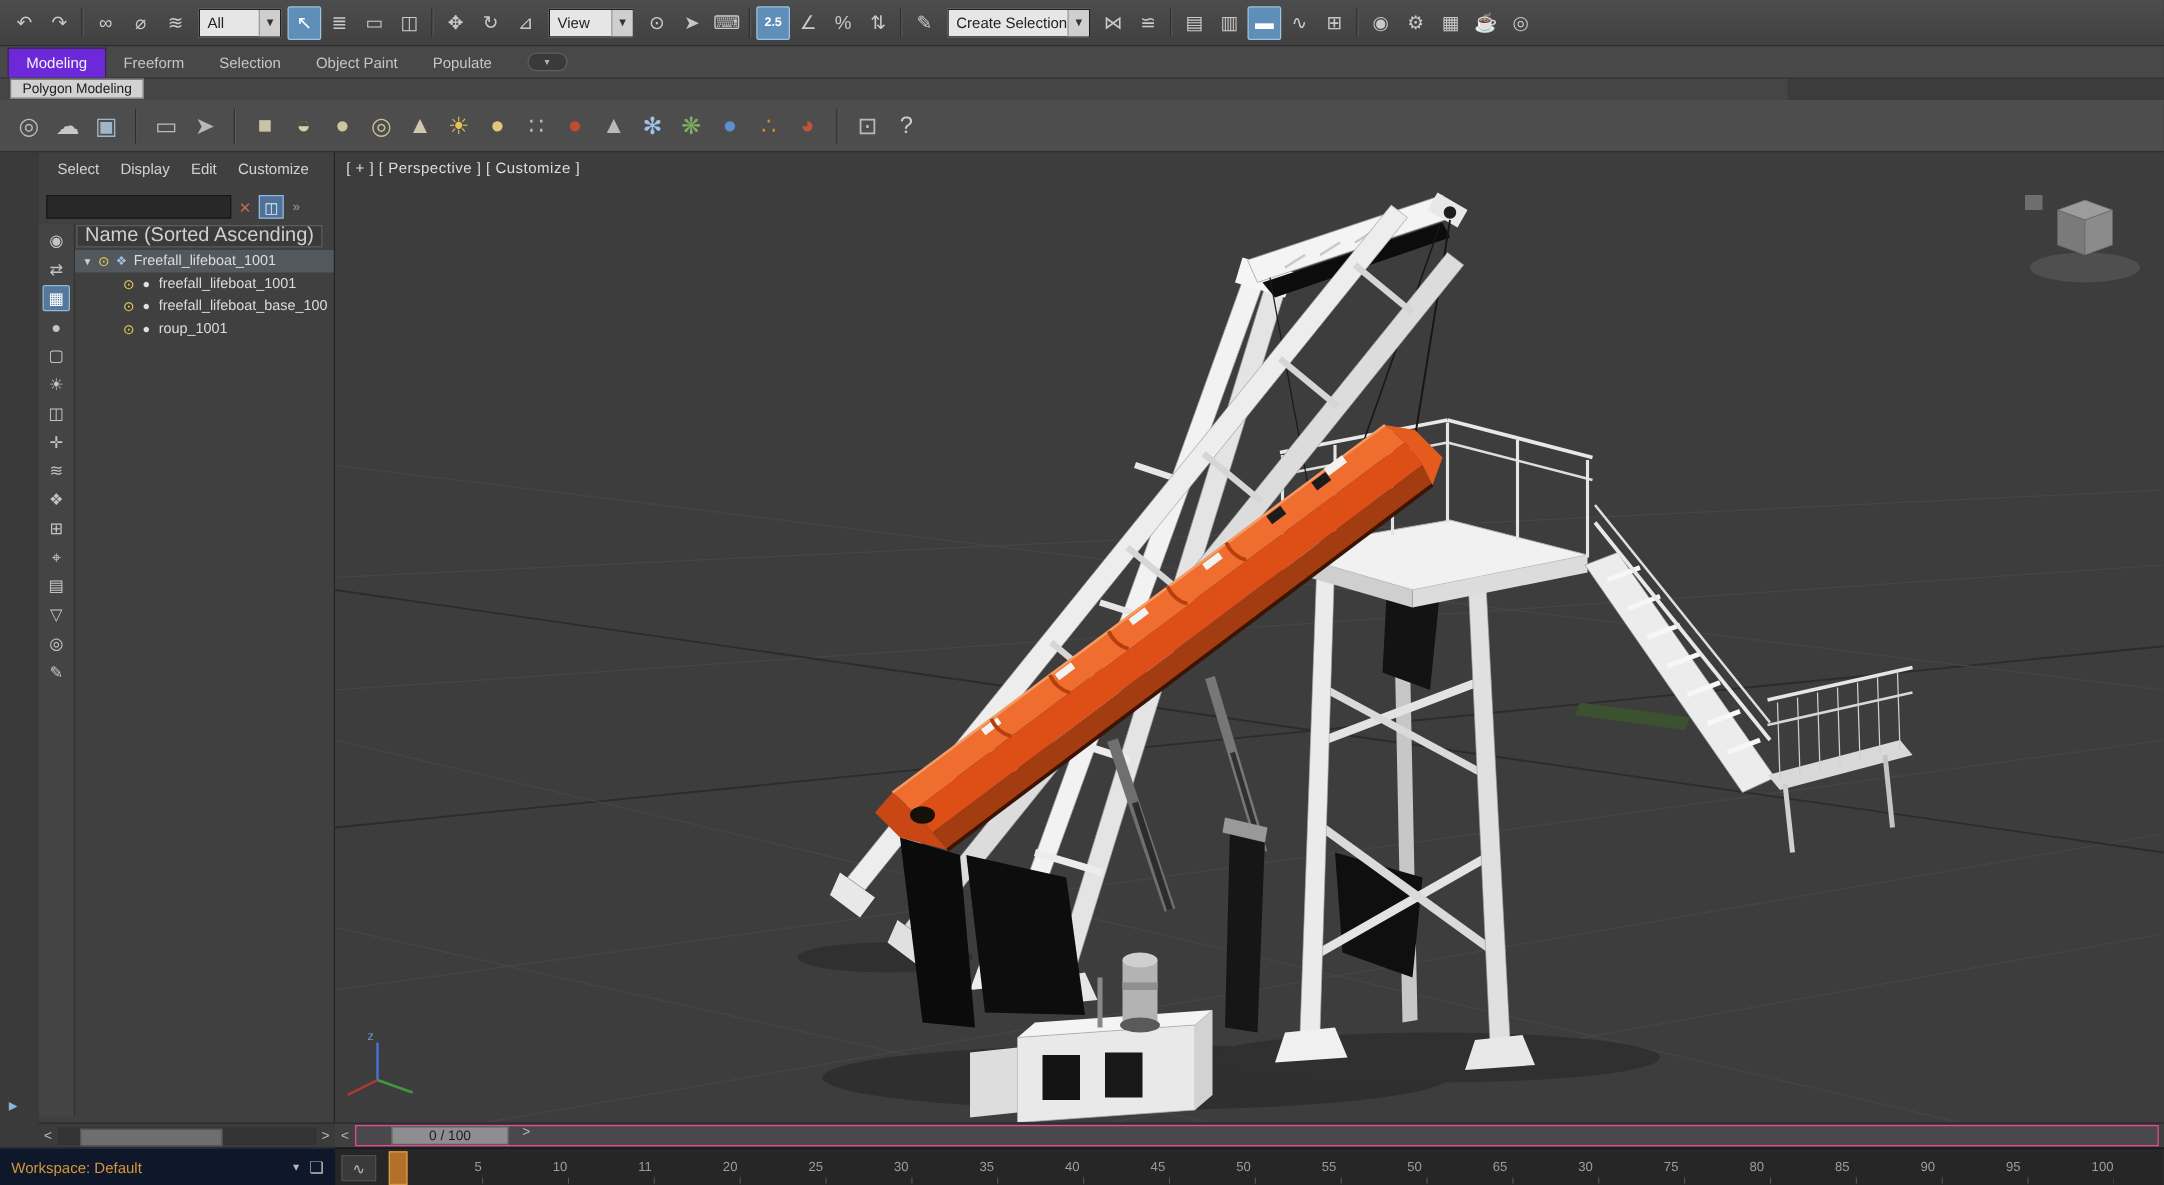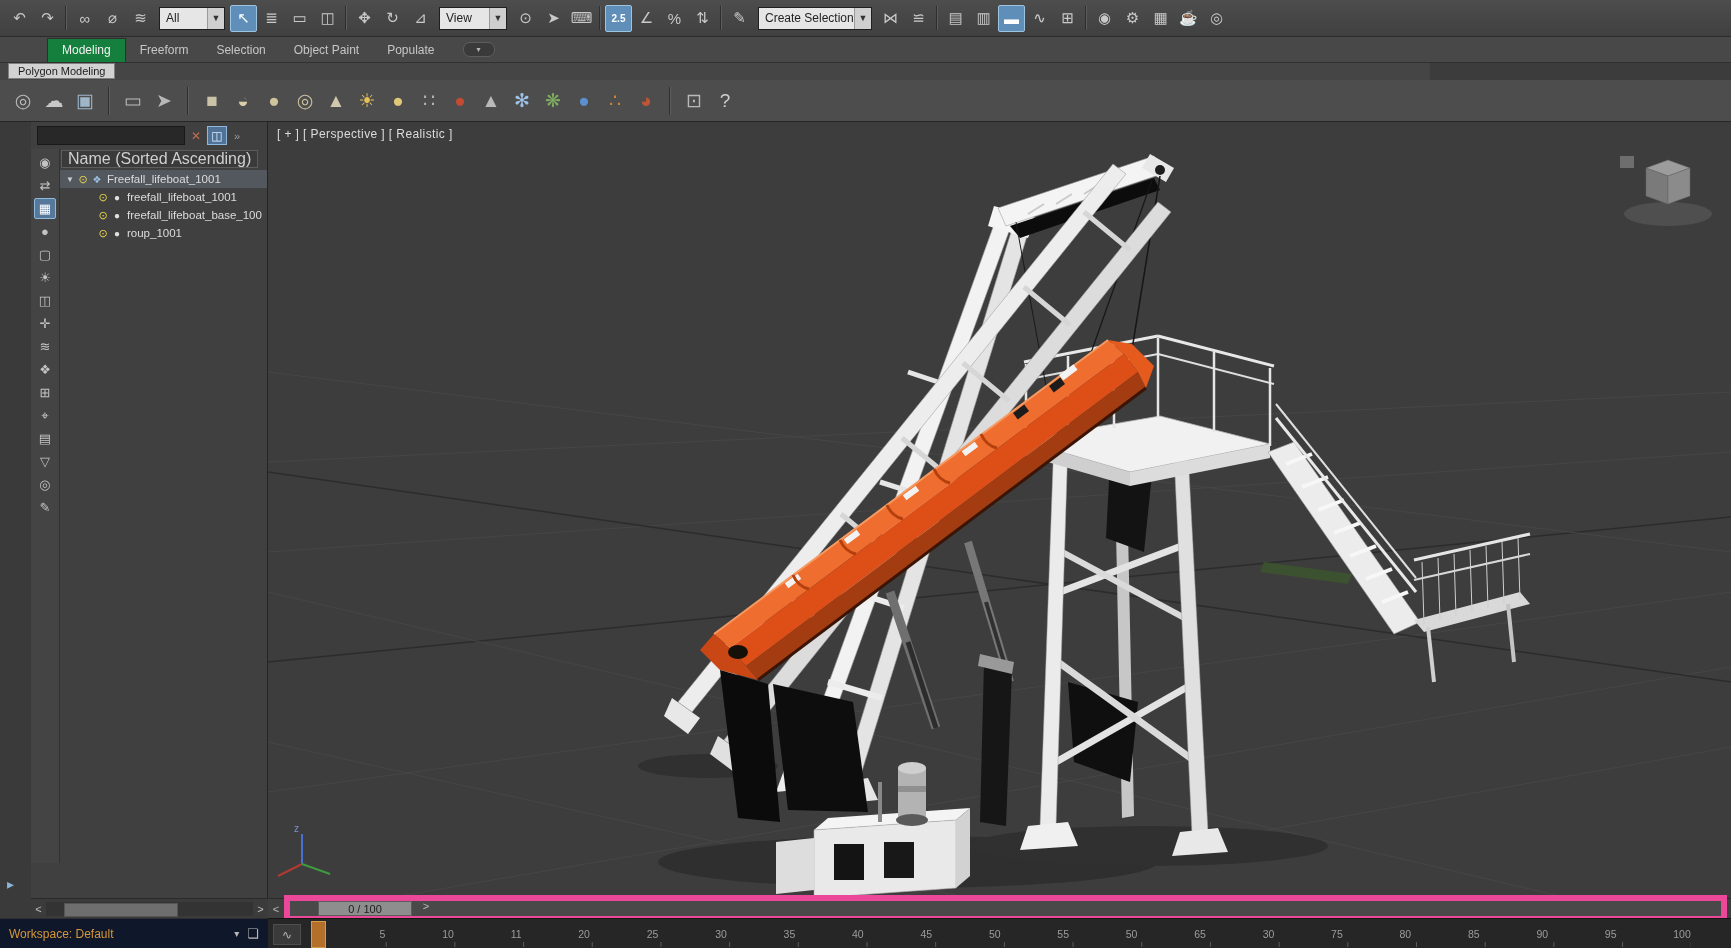--- a/index.html
+++ b/index.html
@@ -22,21 +22,21 @@
   .tb-sep{width:1px;height:24px;background:#2e2e2e;border-right:1px solid #5c5c5c;margin:0 4px;}
   .tb-select{height:21px;background:#e6e6e6;color:#222;display:flex;align-items:stretch;
     border:1px solid #1f1f1f;margin:0 5px;}
   .tb-select .val{padding:1px 6px;flex:1;font-size:12px;white-space:nowrap;overflow:hidden;display:flex;align-items:center;}
   .tb-select .arrow{width:16px;background:#cfcfcf;border-left:1px solid #9a9a9a;
     display:flex;align-items:center;justify-content:center;color:#333;font-size:9px;}
   
   .ribbon-tabs{position:absolute;top:37px;left:0;width:1731px;height:26px;background:#484848;
     border-bottom:1px solid #303030;display:flex;align-items:flex-end;padding-left:6px;box-sizing:border-box;}
   .ribbon-tab{padding:4px 14px 5px;color:#c6c6c6;font-size:12px;}
-  .ribbon-tab.active{background:#15803d;color:#f2f2f2;border:1px solid #2e2e2e;border-bottom:none;margin-left:41px;}
+  .ribbon-tab.active{background:#6d28d9;color:#f2f2f2;border:1px solid #2e2e2e;border-bottom:none;}
   .ribbon-pill{width:30px;height:13px;border-radius:7px;background:#3a3a3a;border:1px solid #5e5e5e;
     margin:0 0 5px 14px;display:flex;align-items:center;justify-content:center;color:#b5b5b5;font-size:8px;}
   .ribbon-header{position:absolute;top:63px;left:0;width:1430px;height:17px;background:#454545;border-bottom:1px solid #333;}
   .polygon-chip{position:absolute;top:0px;left:8px;height:16px;background:#d2d2d2;color:#1c1c1c;
     font-size:11px;padding:0 9px;border:1px solid #7f7f7f;display:flex;align-items:center;box-sizing:border-box;}
   
   .toolbar-second{position:absolute;top:80px;left:0;width:1731px;height:42px;background:#4d4d4d;
     border-bottom:1px solid #262626;display:flex;align-items:center;padding-left:8px;gap:3px;box-sizing:border-box;}
   .tb2-icon{width:30px;height:30px;display:flex;align-items:center;justify-content:center;font-size:19px;color:#bdbdbd;}
   .tb2-sep{width:1px;height:28px;background:#2e2e2e;border-right:1px solid #5e5e5e;margin:0 5px;}
@@ -70,21 +70,21 @@
   .obj-icon{width:14px;font-size:10px;text-align:center;}
   .tree-label{margin-left:3px;}
   
   .viewport{position:absolute;left:268px;top:122px;width:1463px;height:776px;background:#3d3d3d;overflow:hidden;}
   .vp-label{position:absolute;top:5px;left:9px;color:#dcdcdc;font-size:12px;letter-spacing:.4px;z-index:3;}
   .viewport svg{position:absolute;left:0;top:0;}
   
   .time-slider{position:absolute;left:268px;top:898px;width:1463px;height:20px;background:#3f3f3f;
     border-top:1px solid #2a2a2a;display:flex;align-items:center;box-sizing:border-box;}
   .ts-arrow{width:16px;text-align:center;color:#b9b9b9;font-size:11px;}
-  .ts-track{flex:1;height:15px;background:#494949;border:6px solid #ec4899;position:relative;margin-right:4px;}
+  .ts-track{flex:1;height:15px;background:#494949;border:1px solid #ec4899;position:relative;margin-right:4px;}
   .ts-handle{position:absolute;left:28px;top:0;width:92px;height:13px;background:#8e8e8e;color:#1c1c1c;
     font-size:11px;display:flex;align-items:center;justify-content:center;border:1px solid #5c5c5c;}
   .ts-next{position:absolute;left:128px;top:-1px;width:16px;text-align:center;color:#b9b9b9;font-size:11px;}
   .exp-scroll{position:absolute;left:31px;top:898px;width:237px;height:20px;background:#3b3b3b;
     border-top:1px solid #2a2a2a;display:flex;align-items:center;box-sizing:border-box;}
   .sb-btn{width:15px;text-align:center;color:#bfbfbf;font-size:11px;}
   .sb-track{flex:1;height:14px;background:#333;position:relative;}
   .sb-thumb{position:absolute;left:18px;top:1px;width:112px;height:12px;background:#6e6e6e;border:1px solid #555;}
   
   .workspace-bar{position:absolute;left:0;top:918px;width:268px;height:30px;background:#0f172a;
@@ -407,20 +407,30 @@
         <span style="color: rgb(207, 207, 207);">?</span>
       </div>
     </div>
 </div>
 
 <div class="left-strip">
   <div class="panel-expand">▸</div>
 </div>
 
 <div class="explorer">
+  <div class="exp-menu">
+
+      <span><span>Select</span></span>
+
+      <span><span>Display</span></span>
+
+      <span><span>Edit</span></span>
+
+      <span><span>Customize</span></span>
+    </div>
   <div class="exp-search-row">
     <input class="exp-search" type="text" value="" style="">
     <span class="exp-x">✕</span>
     <span class="exp-filter">
         <span>◫</span>
       </span>
     <span class="exp-overflow">»</span>
   </div>
   <div class="exp-body">
     <div class="side-col">
@@ -521,21 +531,21 @@
             <span class="bulb">⊙</span>
             <span class="obj-icon" style="color: rgb(224, 224, 224);">●</span>
             <span class="tree-label">roup_1001</span>
           </div>
         </div>
     </div>
   </div>
 </div>
 
 <div class="viewport">
-  <div class="vp-label">[ + ] [ Perspective ] [ Realistic ]</div>
+  <div class="vp-label">[ + ] [ Perspective ] [ Customize ]</div>
   <svg width="1463" height="776" viewBox="0 0 1463 776">
 
     <g>
       <line x1="0" y1="340" x2="1463" y2="270" stroke="#464646" stroke-width="1"></line>
       <line x1="0" y1="430" x2="1463" y2="330" stroke="#464646" stroke-width="1"></line>
       <line x1="0" y1="540" x2="1463" y2="395" stroke="#2c2c2c" stroke-width="1.5"></line>
       <line x1="0" y1="670" x2="1463" y2="470" stroke="#464646" stroke-width="1"></line>
       <line x1="120" y1="776" x2="1463" y2="545" stroke="#464646" stroke-width="1"></line>
       <line x1="620" y1="776" x2="1463" y2="625" stroke="#464646" stroke-width="1"></line>
       <line x1="0" y1="250" x2="1463" y2="430" stroke="#464646" stroke-width="1"></line>

